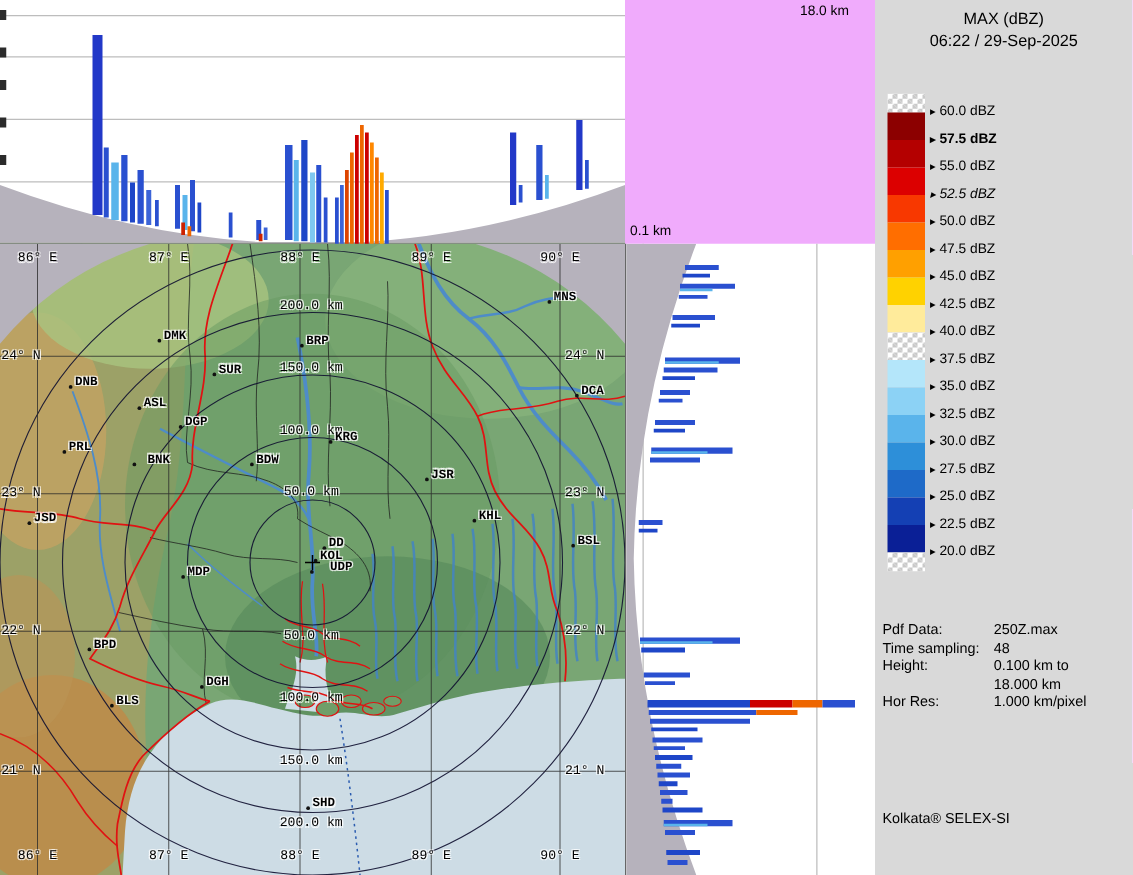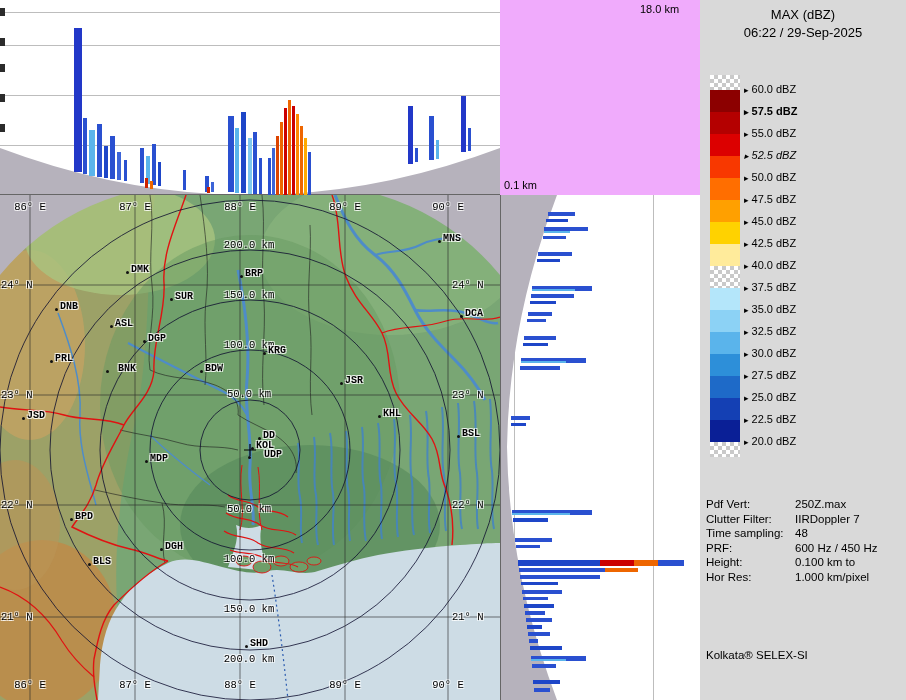--- a/index.html
+++ b/index.html
@@ -385,38 +385,34 @@
         <div class="llab" style="top: 303px;"><span class="tick">▸</span>35.0 dBZ</div>
         <div class="llab" style="top: 325px;"><span class="tick">▸</span>32.5 dBZ</div>
         <div class="llab" style="top: 347px;"><span class="tick">▸</span>30.0 dBZ</div>
         <div class="llab" style="top: 369px;"><span class="tick">▸</span>27.5 dBZ</div>
         <div class="llab" style="top: 391px;"><span class="tick">▸</span>25.0 dBZ</div>
         <div class="llab" style="top: 413px;"><span class="tick">▸</span>22.5 dBZ</div>
         <div class="llab" style="top: 435px;"><span class="tick">▸</span>20.0 dBZ</div>
       </div>
     <div id="meta-rows">
         <div class="mrow">
-          <span class="mlabel">Pdf Vert:</span>
+          <span class="mlabel">Pdf Data:</span>
           <span class="mvalue">250Z.max</span>
-        </div>
-        <div class="mrow">
-          <span class="mlabel">Clutter Filter:</span>
-          <span class="mvalue">IIRDoppler 7</span>
         </div>
         <div class="mrow">
           <span class="mlabel">Time sampling:</span>
           <span class="mvalue">48</span>
         </div>
         <div class="mrow">
-          <span class="mlabel">PRF:</span>
-          <span class="mvalue">600 Hz / 450 Hz</span>
+          <span class="mlabel">Height:</span>
+          <span class="mvalue">0.100 km to</span>
         </div>
         <div class="mrow">
-          <span class="mlabel">Height:</span>
-          <span class="mvalue">0.100 km to</span>
+          <span class="mlabel"></span>
+          <span class="mvalue">18.000 km</span>
         </div>
         <div class="mrow">
           <span class="mlabel">Hor Res:</span>
           <span class="mvalue">1.000 km/pixel</span>
         </div>
       </div>
     <div class="lg-footer">Kolkata® SELEX-SI</div>
   </div>
 
 </div>

